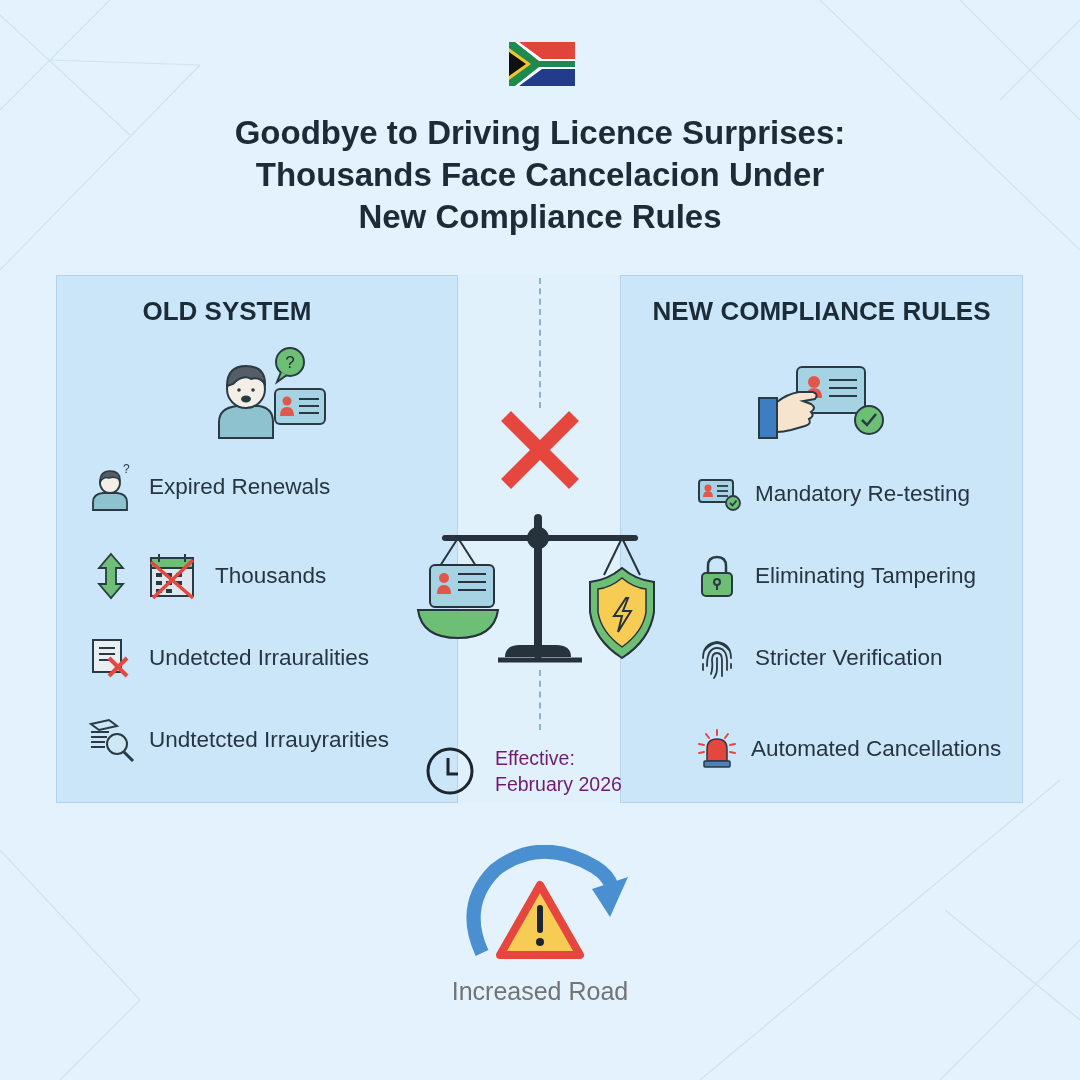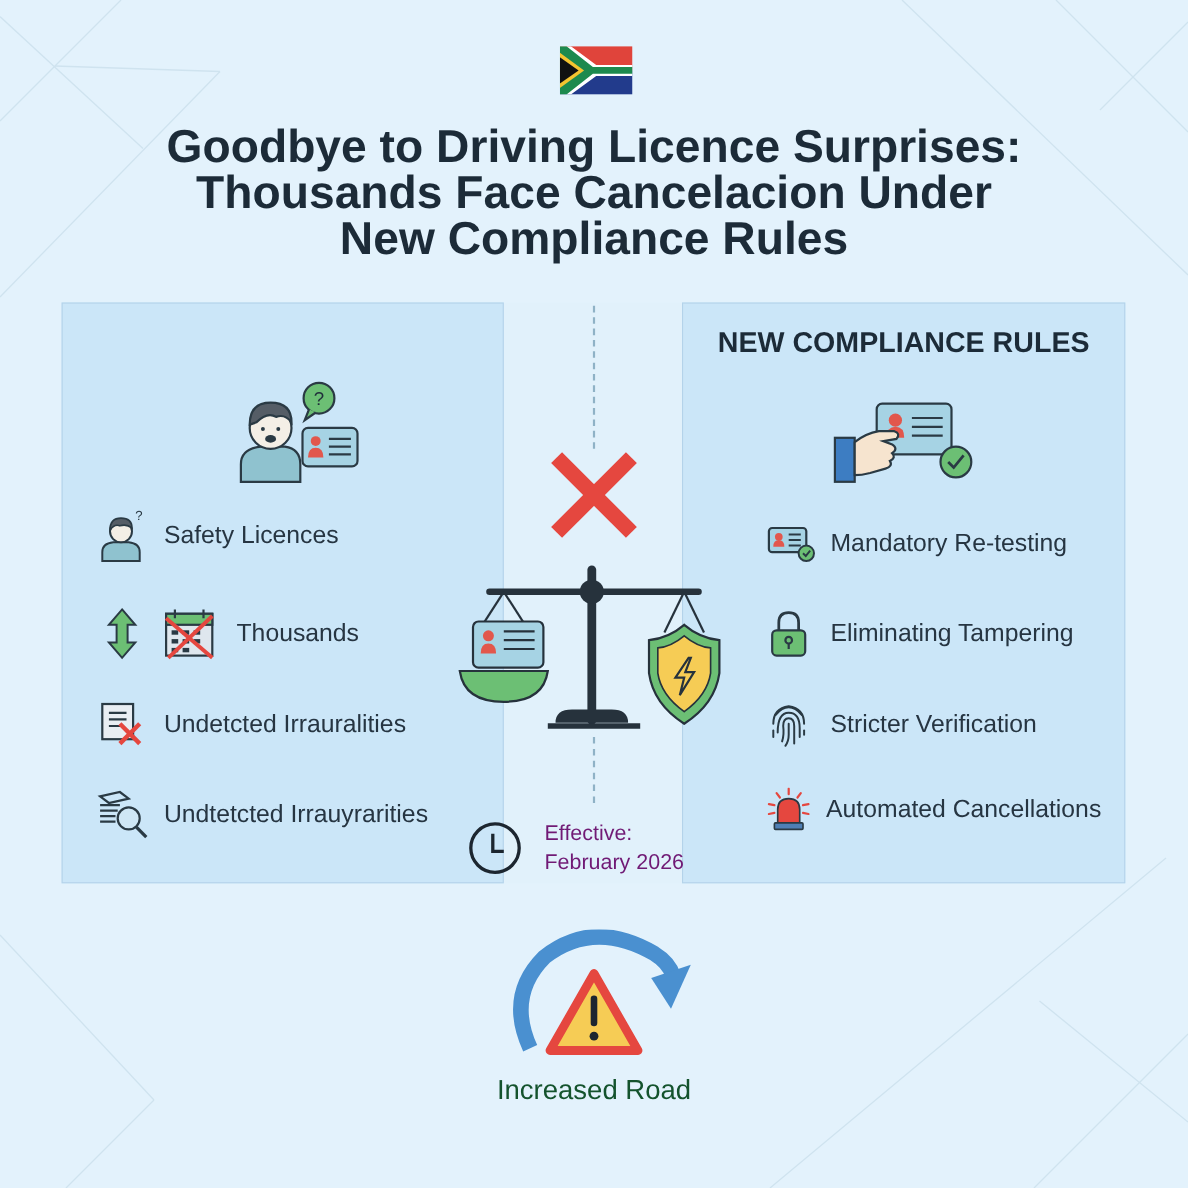--- a/index.html
+++ b/index.html
@@ -7,21 +7,21 @@
   body {
     position: relative;
     background: #e3f2fc;
     font-family: "Liberation Sans", sans-serif;
     color: #1f2d3a;
   }
   .bg-lines { position: absolute; inset: 0; width: 1080px; height: 1080px; z-index: 0; }
   .flag { position: absolute; left: 509px; top: 42px; width: 66px; height: 44px; z-index: 2; }
   .title {
     position: absolute; left: 140px; top: 112px; width: 800px;
-    text-align: center; font-weight: bold; font-size: 42px; line-height: 42px;
+    text-align: center; font-weight: bold; font-size: 33px; line-height: 42px;
     color: #1c2b38; z-index: 2;
   }
   .title span { display: block; }
   .panel {
     position: absolute; top: 275px; height: 528px;
     background: #cbe6f8; border: 1.5px solid #b4d3ea; z-index: 1;
   }
   .panel.left { left: 56px; width: 402px; }
   .panel.right { left: 620px; width: 403px; }
   .center-strip {
@@ -40,21 +40,21 @@
   .divider {
     position: absolute; left: 539px; width: 0; border-left: 2px dashed #8fb2c6; z-index: 2;
   }
   .center-x { position: absolute; left: 500px; top: 410px; width: 80px; height: 80px; z-index: 3; }
   .scale { position: absolute; left: 410px; top: 510px; width: 260px; height: 165px; z-index: 3; }
   .effective { position: absolute; left: 425px; top: 745px; display: flex; align-items: center; z-index: 3; }
   .effective .txt { margin-left: 20px; font-size: 19.5px; line-height: 26px; color: #701a75; }
   .outcome-icon { position: absolute; left: 460px; top: 845px; width: 175px; height: 125px; z-index: 2; }
   .outcome-text {
     position: absolute; left: 340px; top: 975px; width: 400px; text-align: center;
-    font-size: 25px; line-height: 32px; color: #14532d; z-index: 2;
+    font-size: 25px; line-height: 32px; color: #737373; z-index: 2;
   }
   .outcome-text span { display: block; }
 </style>
 </head>
 <body>
 
 <svg class="bg-lines" viewBox="0 0 1080 1080">
   <g stroke="#cfe3ef" stroke-width="1.2" fill="none">
     <line x1="0" y1="15" x2="130" y2="135"></line>
     <line x1="110" y1="0" x2="0" y2="110"></line>
@@ -82,20 +82,21 @@
 
 <h1 class="title">
   <span>Goodbye to Driving Licence Surprises:</span>
   <span>Thousands Face Cancelacion Under</span>
   <span>New Compliance Rules</span>
 </h1>
 
 <div class="center-strip"></div>
 
 <section class="panel left">
+  <h2 class="panel-title">OLD SYSTEM</h2>
 
   <svg class="hero" style="left:158px;top:68px;width:115px;height:98px" viewBox="0 0 115 98">
 
     <circle cx="75" cy="18" r="14" fill="#6cbf74" stroke="#2a3a44" stroke-width="2"></circle>
     <path d="M66,28 L62,38 L72,31" fill="#6cbf74" stroke="#2a3a44" stroke-width="2"></path>
     <text x="75" y="24" font-size="17" font-family="Liberation Sans, sans-serif" text-anchor="middle" fill="#1f2d3a">?</text>
 
     <path d="M4,94 L4,78 Q4,64 22,62 L44,62 Q58,64 58,78 L58,94 Z" fill="#8fc2cf" stroke="#2a3a44" stroke-width="2"></path>
     <circle cx="31" cy="45" r="19" fill="#f4efe6" stroke="#2a3a44" stroke-width="2"></circle>
     <path d="M12,42 Q12,22 31,22 Q50,22 50,40 Q44,32 36,35 Q28,30 18,40 Z" fill="#555d66" stroke="#2a3a44" stroke-width="2"></path>
@@ -113,21 +114,21 @@
 
   <div class="item" style="left:34px;top:186px">
     <span class="ic" style="width:58px">
       <svg width="40" height="50" viewBox="0 0 40 50">
         <path d="M2,48 L2,40 Q2,32 12,31 L26,31 Q36,32 36,40 L36,48 Z" fill="#8fc2cf" stroke="#2a3a44" stroke-width="1.8"></path>
         <circle cx="19" cy="21" r="10" fill="#f4efe6" stroke="#2a3a44" stroke-width="1.8"></circle>
         <path d="M9,20 Q9,9 19,9 Q29,9 29,18 Q24,14 18,16 Q13,14 9,20 Z" fill="#555d66" stroke="#2a3a44" stroke-width="1.5"></path>
         <text x="32" y="11" font-size="12" font-family="Liberation Sans, sans-serif" fill="#2a3a44">?</text>
       </svg>
     </span>
-    <span class="lbl">Safety Licences</span>
+    <span class="lbl">Expired Renewals</span>
   </div>
 
   <div class="item" style="left:34px;top:276px">
     <span class="ic" style="width:124px">
       <svg width="110" height="48" viewBox="0 0 110 48">
         <path d="M20,2 L32,16 L25,16 L25,32 L32,32 L20,46 L8,32 L15,32 L15,16 L8,16 Z" fill="#6cbf74" stroke="#2a3a44" stroke-width="1.8"></path>
         <rect x="60" y="6" width="42" height="38" fill="#dfe7ee" stroke="#2a3a44" stroke-width="2"></rect>
         <rect x="60" y="6" width="42" height="10" fill="#6cbf74" stroke="#2a3a44" stroke-width="2"></rect>
         <line x1="68" y1="2" x2="68" y2="10" stroke="#2a3a44" stroke-width="2"></line>
         <line x1="94" y1="2" x2="94" y2="10" stroke="#2a3a44" stroke-width="2"></line>
@@ -234,21 +235,21 @@
       <svg width="36" height="44" viewBox="0 0 36 44">
         <path d="M9,20 L9,12 Q9,3 18,3 Q27,3 27,12 L27,20" fill="none" stroke="#2a3a44" stroke-width="2.5"></path>
         <rect x="3" y="19" width="30" height="23" rx="4" fill="#6cbf74" stroke="#2a3a44" stroke-width="2"></rect>
         <circle cx="18" cy="28" r="3" fill="none" stroke="#2a3a44" stroke-width="2"></circle>
         <line x1="18" y1="31" x2="18" y2="36" stroke="#2a3a44" stroke-width="2"></line>
       </svg>
     </span>
     <span class="lbl">Eliminating Tampering</span>
   </div>
 
-  <div class="item" style="left:74px;top:440px">
+  <div class="item" style="left:74px;top:453px">
     <span class="ic" style="width:56px">
       <svg width="44" height="40" viewBox="0 0 44 40">
         <g stroke="#e5473f" stroke-width="2" stroke-linecap="round">
           <line x1="22" y1="1" x2="22" y2="6"></line>
           <line x1="11" y1="5" x2="14" y2="9"></line>
           <line x1="33" y1="5" x2="30" y2="9"></line>
           <line x1="4" y1="15" x2="9" y2="16"></line>
           <line x1="40" y1="15" x2="35" y2="16"></line>
           <line x1="4" y1="24" x2="9" y2="23"></line>
           <line x1="40" y1="24" x2="35" y2="23"></line>

